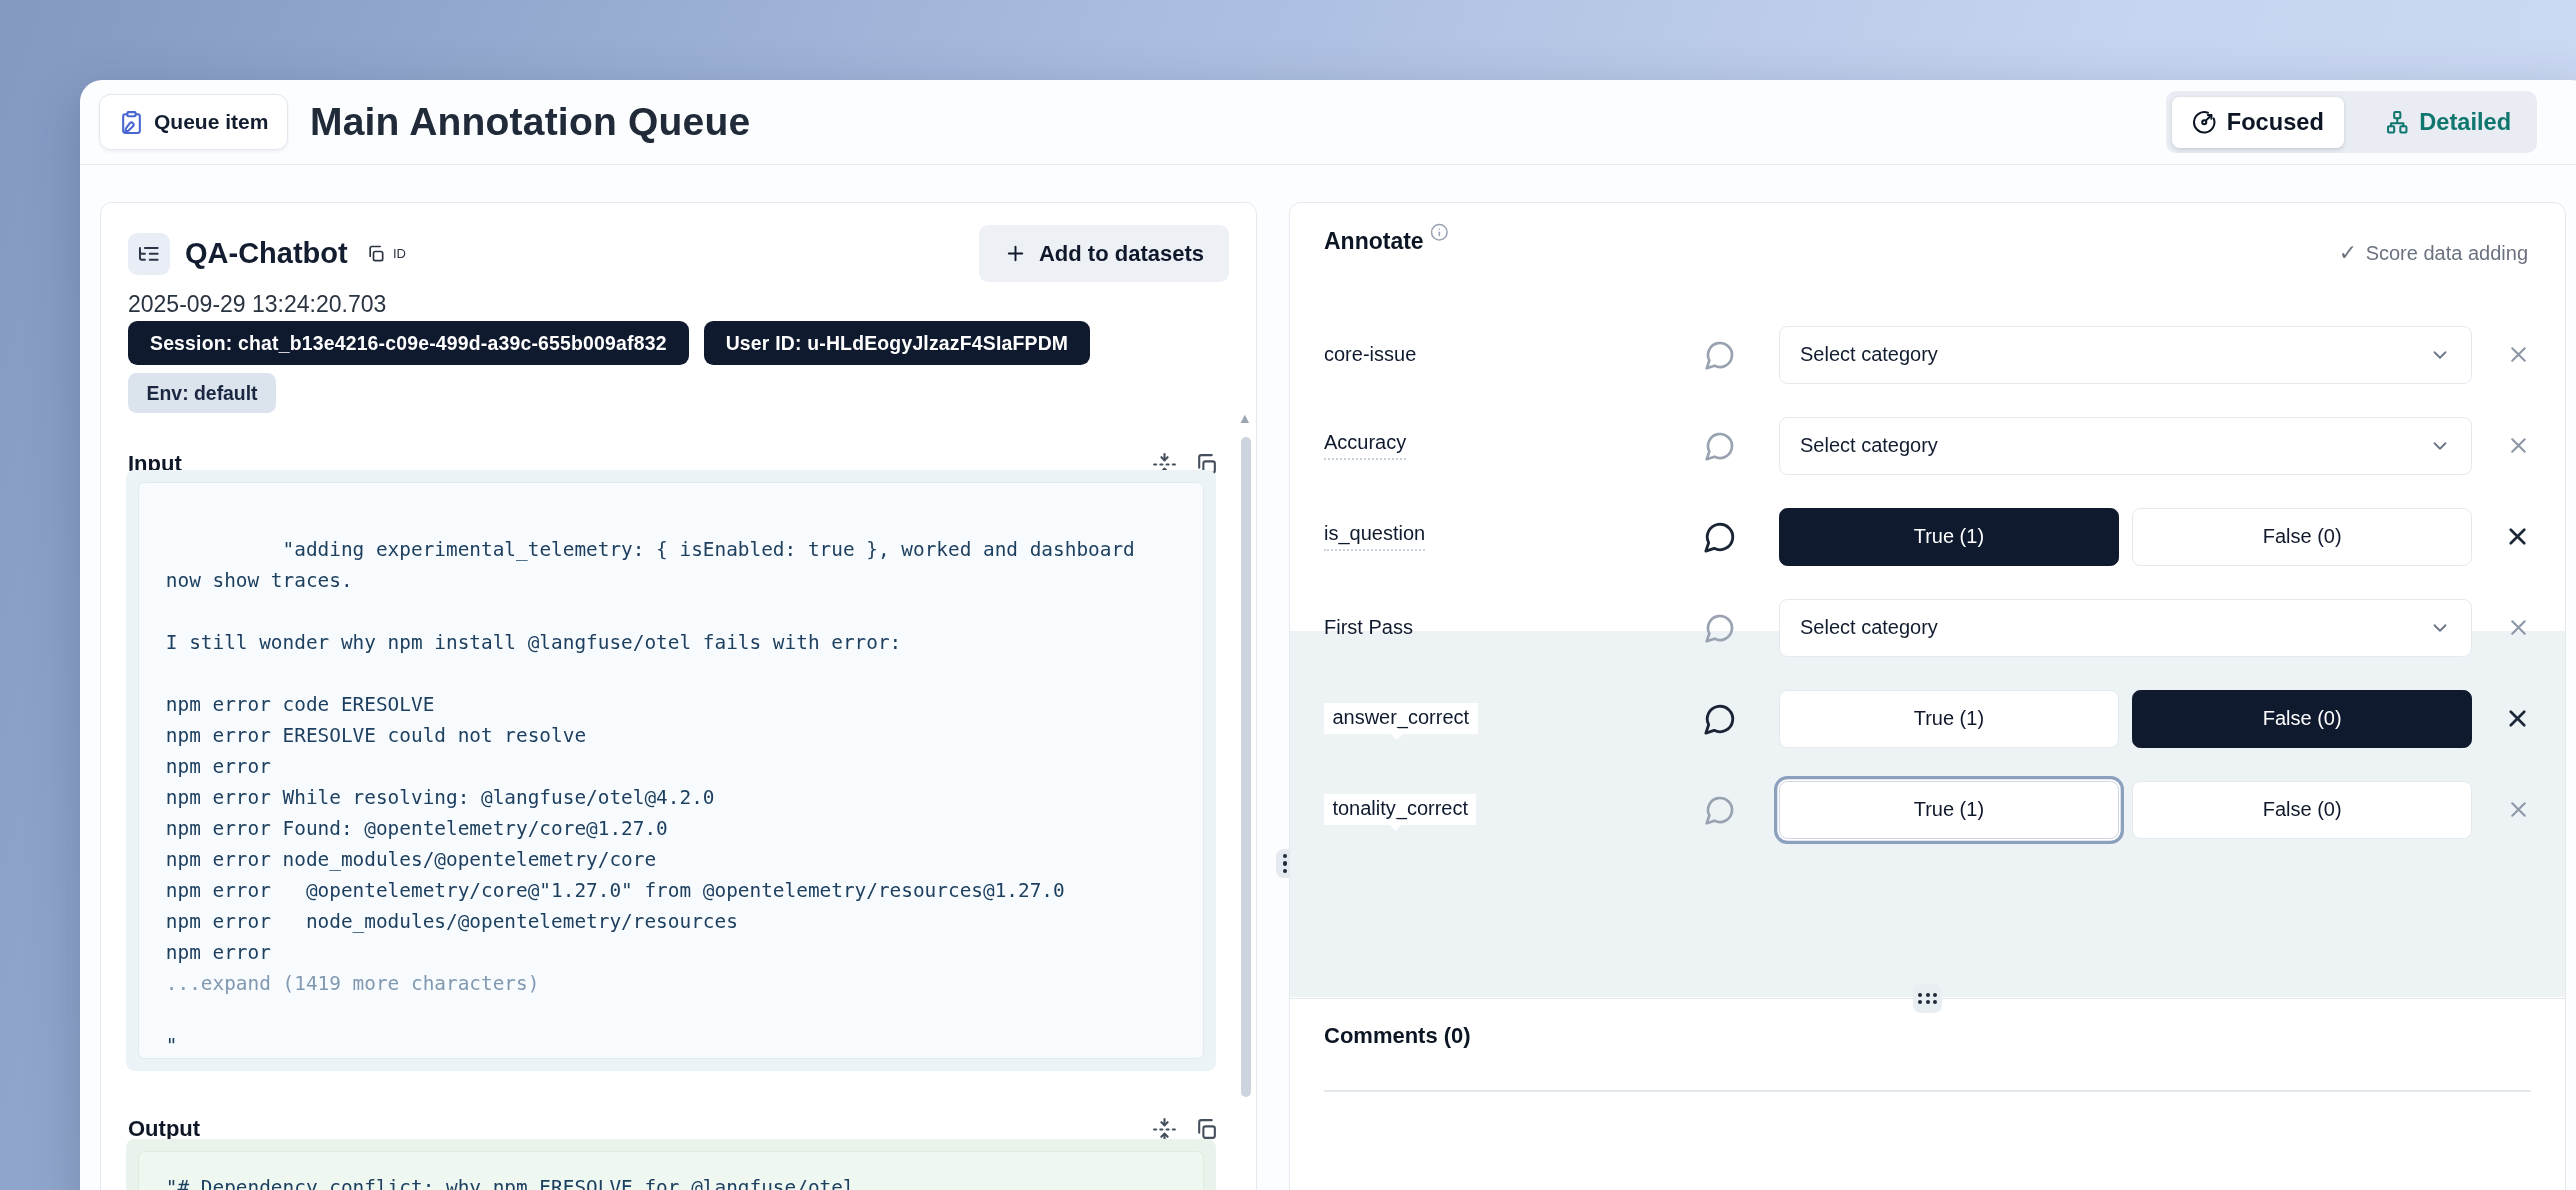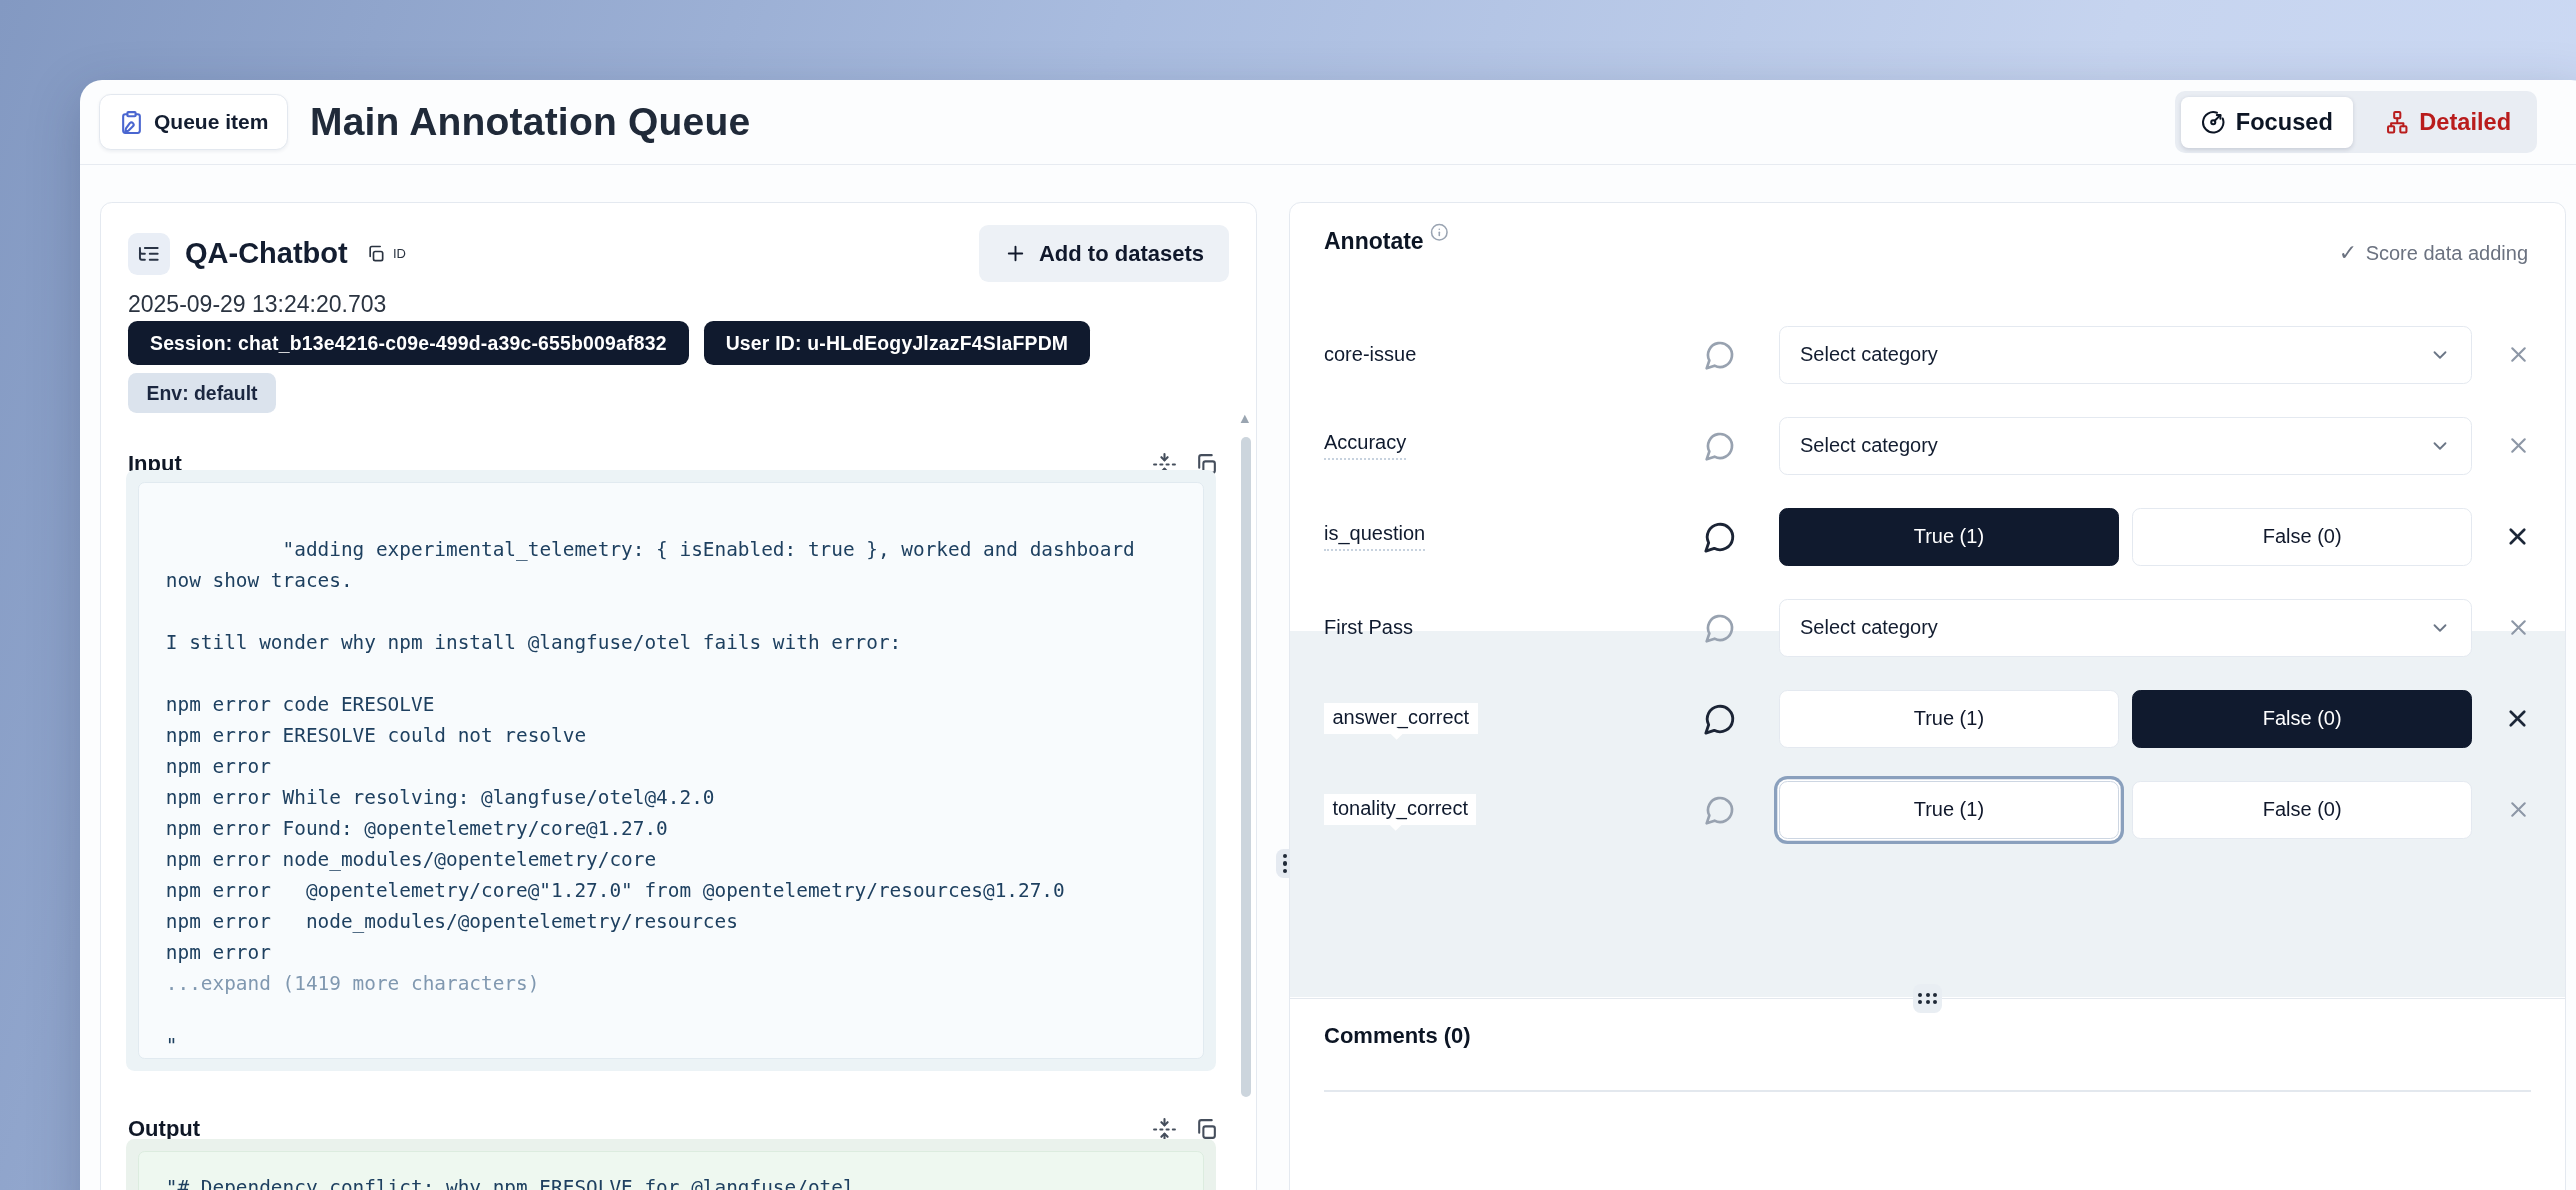--- a/index.html
+++ b/index.html
@@ -22,24 +22,24 @@
   .queue-badge{
     display:inline-flex;align-items:center;gap:10px;height:54px;padding:0 18.6px;
     background:#ffffff;border:1.7px solid #e3e8ef;border-radius:11.8px;
     box-shadow:0 1.7px 3.4px rgba(20,30,60,.06);
     font-size:21px;font-weight:700;color:#131d30;
   }
   .queue-badge svg{color:#4a66d0;}
   .window-title{margin-left:22px;font-size:39px;font-weight:700;color:#202a39;letter-spacing:0.2px;}
   .seg{
     position:absolute;right:56px;top:11px;height:62px;display:flex;align-items:center;
-    background:#e9edf3;border-radius:10px;padding:0 5.9px;gap:12px;
+    background:#e9edf3;border-radius:10px;padding:0 5.9px;gap:21px;
   }
   .seg-item{display:inline-flex;align-items:center;gap:10px;height:51px;padding:0 20px;border-radius:7.6px;
-    font-size:23.6px;font-weight:600;color:#b91c1c;cursor:pointer;}
+    font-size:23.6px;font-weight:600;color:#0f766e;cursor:pointer;}
   .seg-item.active{background:#ffffff;color:#0c1524;box-shadow:0 1.7px 4.2px rgba(20,30,60,.15);}
   
   .panel{position:absolute;top:122px;background:#ffffff;border:1.7px solid #e4e9f0;border-radius:11.8px;}
   .panel-left{left:20px;width:1155px;height:1097px;overflow:hidden;}
   .panel-right{left:1209px;width:1275px;height:1097px;overflow:hidden;}
   .vgrip{
     position:absolute;left:1196px;top:769px;width:25px;height:29px;border-radius:7.6px;
     background:#e5eaf1;display:flex;align-items:center;justify-content:center;cursor:col-resize;
   }
   .dots-v{display:grid;grid-template-columns:repeat(2,4.2px);grid-template-rows:repeat(3,4.2px);gap:3.4px;}

